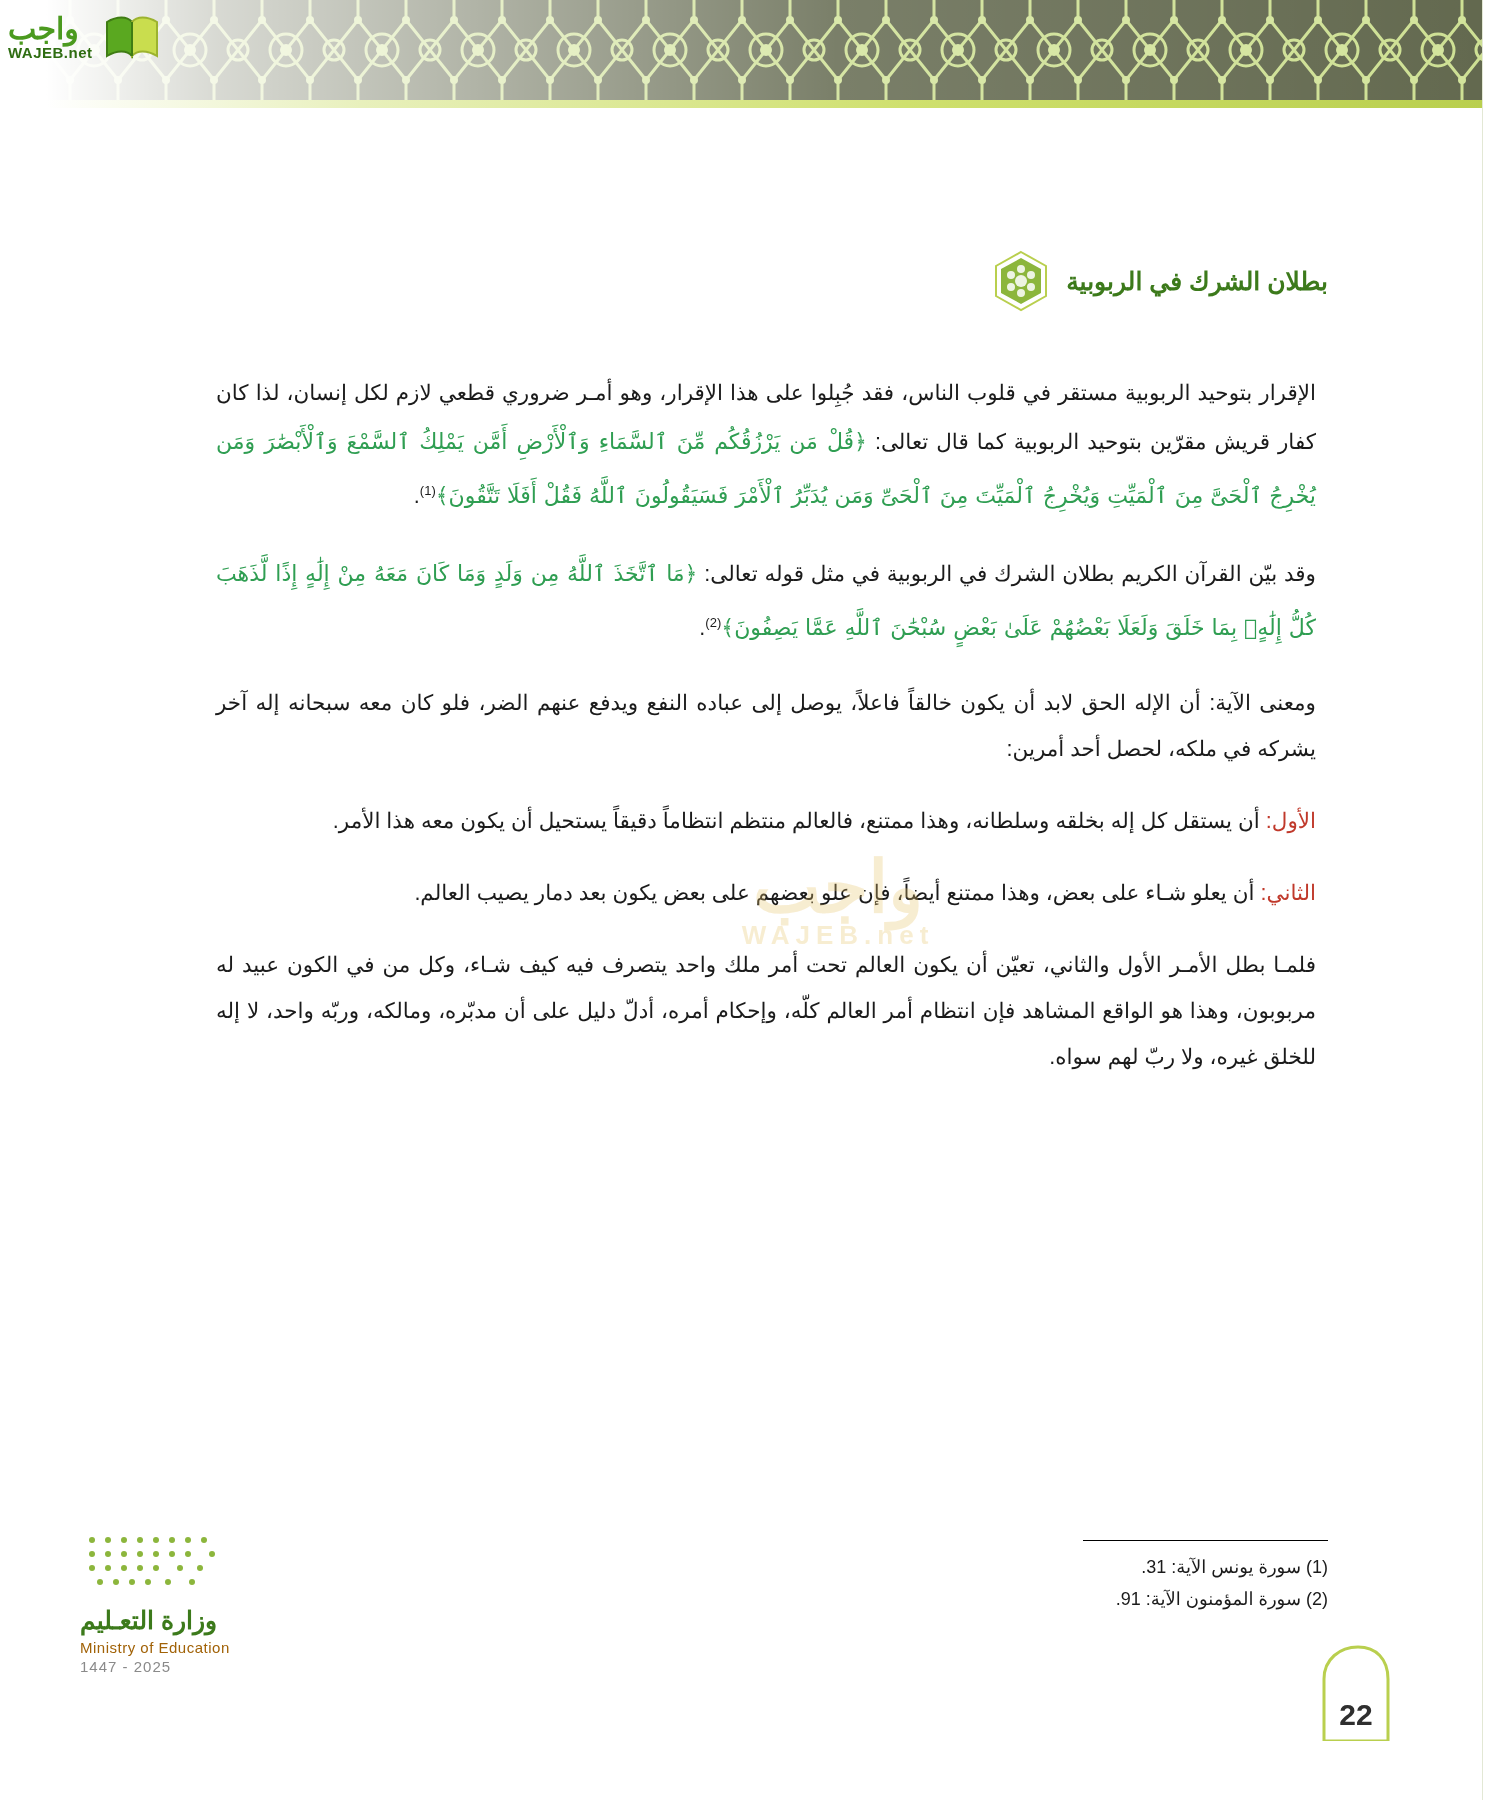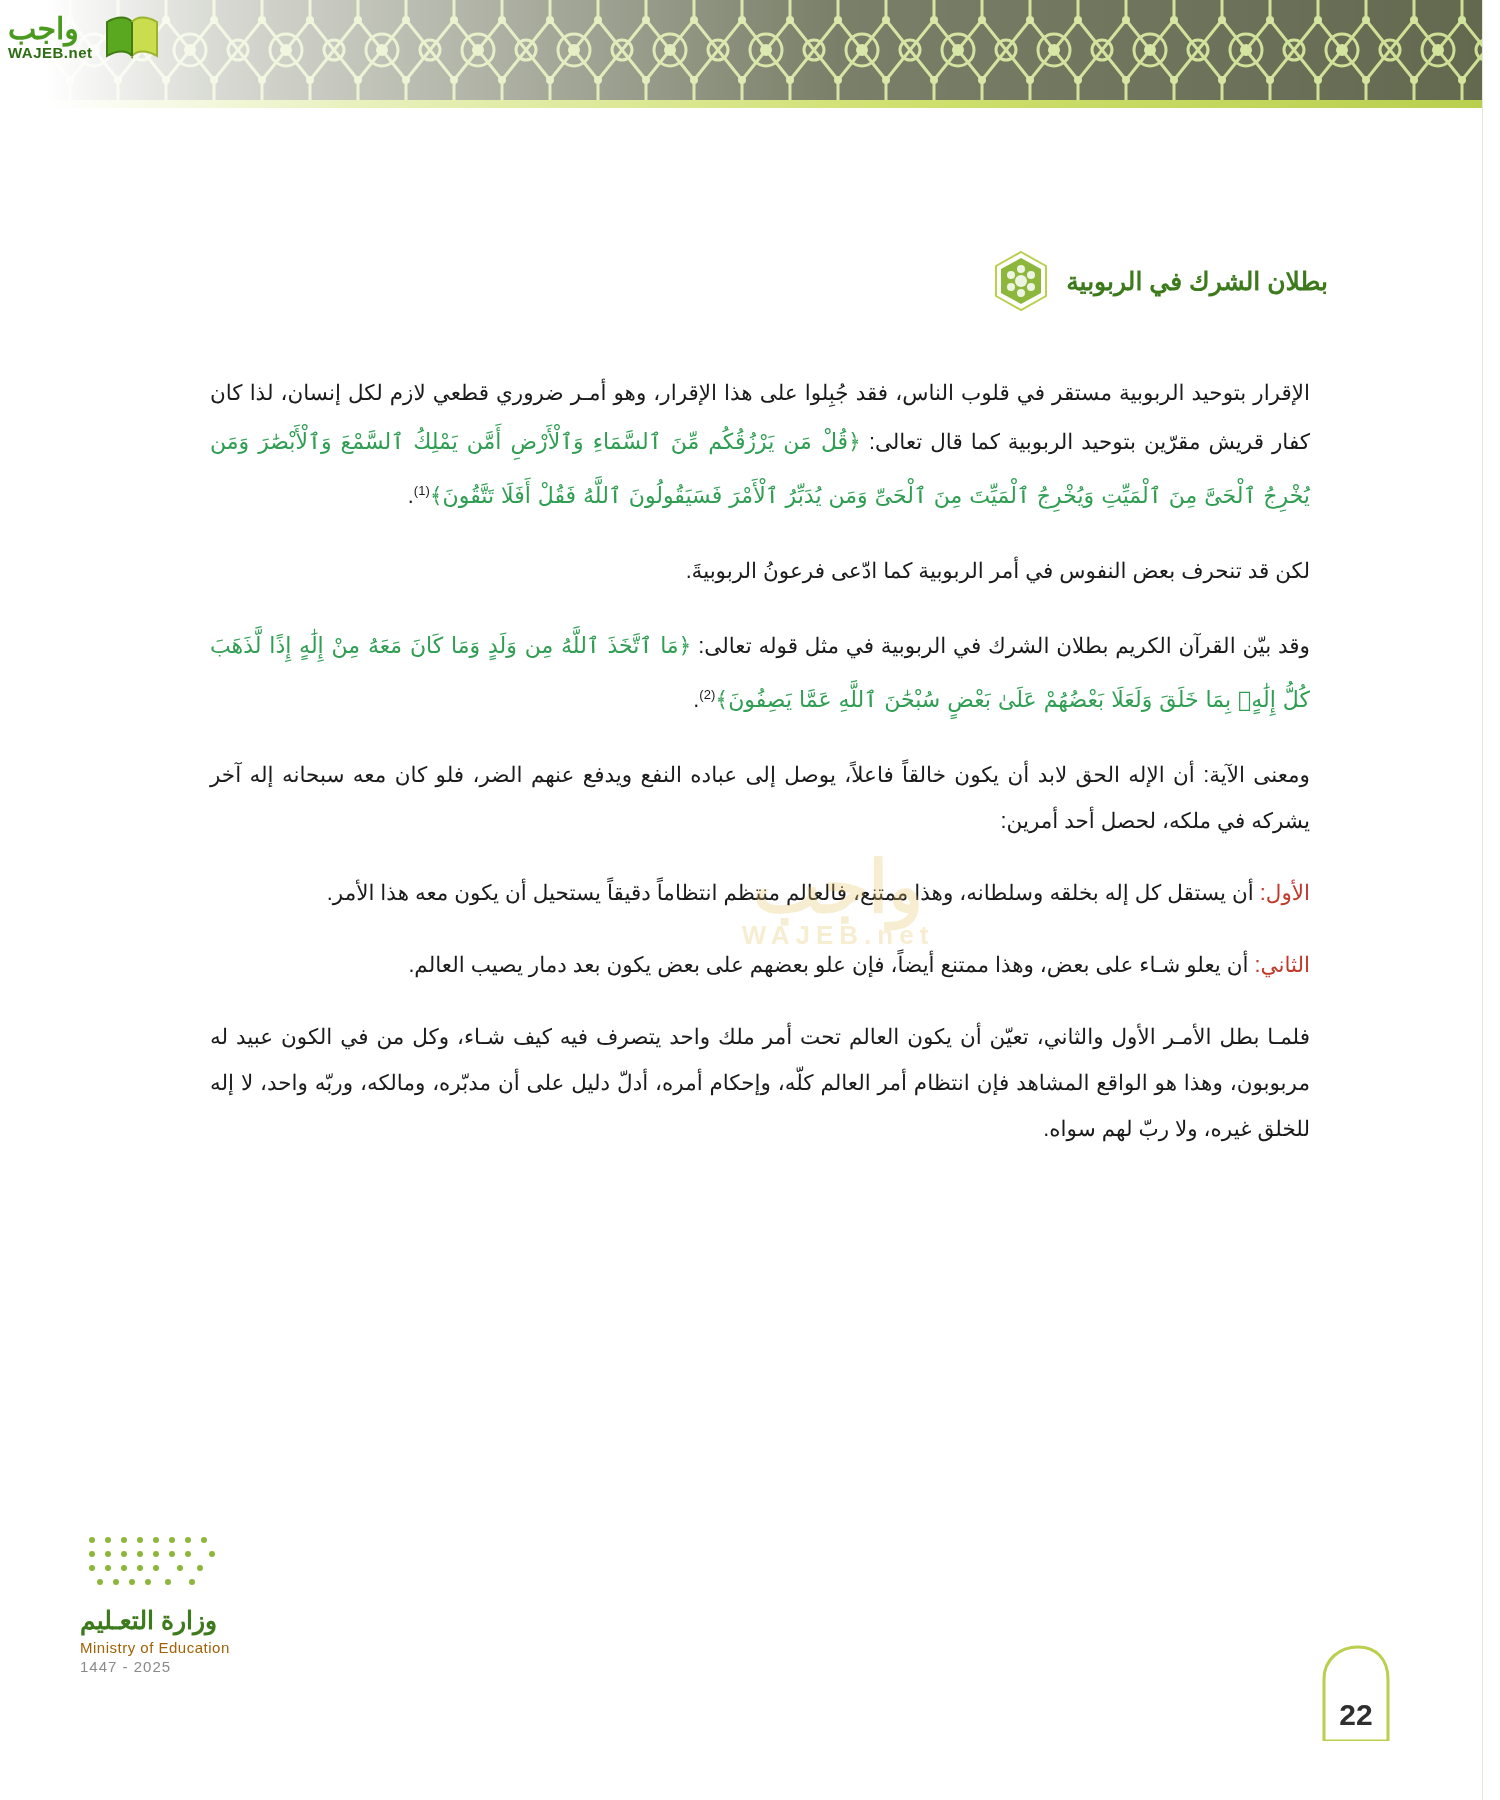--- a/index.html
+++ b/index.html
@@ -129,21 +129,21 @@
     flex: none;
   }
   .hexbg {
     position: absolute;
     inset: 0;
   }
 
   
   .content {
     position: absolute;
-    right: 218px;
+    right: 212px;
     top: 370px;
     width: 1100px;
     text-align: justify;
     color: #1b1b1b;
     margin-left: 38px;
   }
   p.par {
     font-size: 21.5px;
     line-height: 46px;
     margin: 0 0 26px 0;
@@ -327,38 +327,42 @@
           <circle cx="41" cy="37" r="4"></circle>
         </g>
       </svg>
     </span>
   </div>
 
   <div class="content">
 
     <p class="par"><span>الإقرار بتوحيد الربوبية مستقر في قلوب الناس، فقد جُبِلوا على هذا الإقرار، وهو أمـر ضروري قطعي لازم لكل إنسان، لذا كان كفار قريش مقرّين بتوحيد الربوبية كما قال تعالى: </span><span class="quran">﴿قُلْ مَن يَرْزُقُكُم مِّنَ ٱلسَّمَاءِ وَٱلْأَرْضِ أَمَّن يَمْلِكُ ٱلسَّمْعَ وَٱلْأَبْصَٰرَ وَمَن يُخْرِجُ ٱلْحَىَّ مِنَ ٱلْمَيِّتِ وَيُخْرِجُ ٱلْمَيِّتَ مِنَ ٱلْحَىِّ وَمَن يُدَبِّرُ ٱلْأَمْرَ فَسَيَقُولُونَ ٱللَّهُ فَقُلْ أَفَلَا تَتَّقُونَ﴾</span><sup class="fn">(1)</sup><span>.</span></p>
 
-    <p class="par">لكن قد تنحرف بعض النفوس في أمر الربوبية كما ادّعى فرعونُ الربوبيةَ.</p>
 
     <p class="par"><span>وقد بيّن القرآن الكريم بطلان الشرك في الربوبية في مثل قوله تعالى: </span><span class="quran">﴿مَا ٱتَّخَذَ ٱللَّهُ مِن وَلَدٍ وَمَا كَانَ مَعَهُ مِنْ إِلَٰهٍ إِذًا لَّذَهَبَ كُلُّ إِلَٰهٍۭ بِمَا خَلَقَ وَلَعَلَا بَعْضُهُمْ عَلَىٰ بَعْضٍ سُبْحَٰنَ ٱللَّهِ عَمَّا يَصِفُونَ﴾</span><sup class="fn">(2)</sup><span>.</span></p>
 
     <p class="par">ومعنى الآية: أن الإله الحق لابد أن يكون خالقاً فاعلاً، يوصل إلى عباده النفع ويدفع عنهم الضر، فلو كان معه سبحانه إله آخر يشركه في ملكه، لحصل أحد أمرين:</p>
 
     <p class="par"><span class="lbl-red">الأول:</span><span> أن يستقل كل إله بخلقه وسلطانه، وهذا ممتنع، فالعالم منتظم انتظاماً دقيقاً يستحيل أن يكون معه هذا الأمر.</span></p>
 
     <p class="par"><span class="lbl-red">الثاني:</span><span> أن يعلو شـاء على بعض، وهذا ممتنع أيضاً، فإن علو بعضهم على بعض يكون بعد دمار يصيب العالم.</span></p>
 
     <p class="par">فلمـا بطل الأمـر الأول والثاني، تعيّن أن يكون العالم تحت أمر ملك واحد يتصرف فيه كيف شـاء، وكل من في الكون عبيد له مربوبون، وهذا هو الواقع المشاهد فإن انتظام أمر العالم كلّه، وإحكام أمره، أدلّ دليل على أن مدبّره، ومالكه، وربّه واحد، لا إله للخلق غيره، ولا ربّ لهم سواه.</p>
   </div>
 
   <div class="watermark">
     <div class="wm-ar">واجب</div>
     <div class="wm-en">WAJEB.net</div>
   </div>
 
+  <div class="footnotes">
+    <div class="fn-rule"></div>
+    <div class="fn-line">(1) سورة يونس الآية: 31.</div>
+    <div class="fn-line">(2) سورة المؤمنون الآية: 91.</div>
+  </div>
 
   <div class="ministry">
     <svg class="dots" viewBox="0 0 160 62">
       <g fill="#8cb63c">
         <circle cx="12" cy="10" r="3"></circle>
           <circle cx="28" cy="10" r="3"></circle>
           <circle cx="44" cy="10" r="3"></circle>
           <circle cx="60" cy="10" r="3"></circle>
           <circle cx="76" cy="10" r="3"></circle>
           <circle cx="92" cy="10" r="3"></circle>

